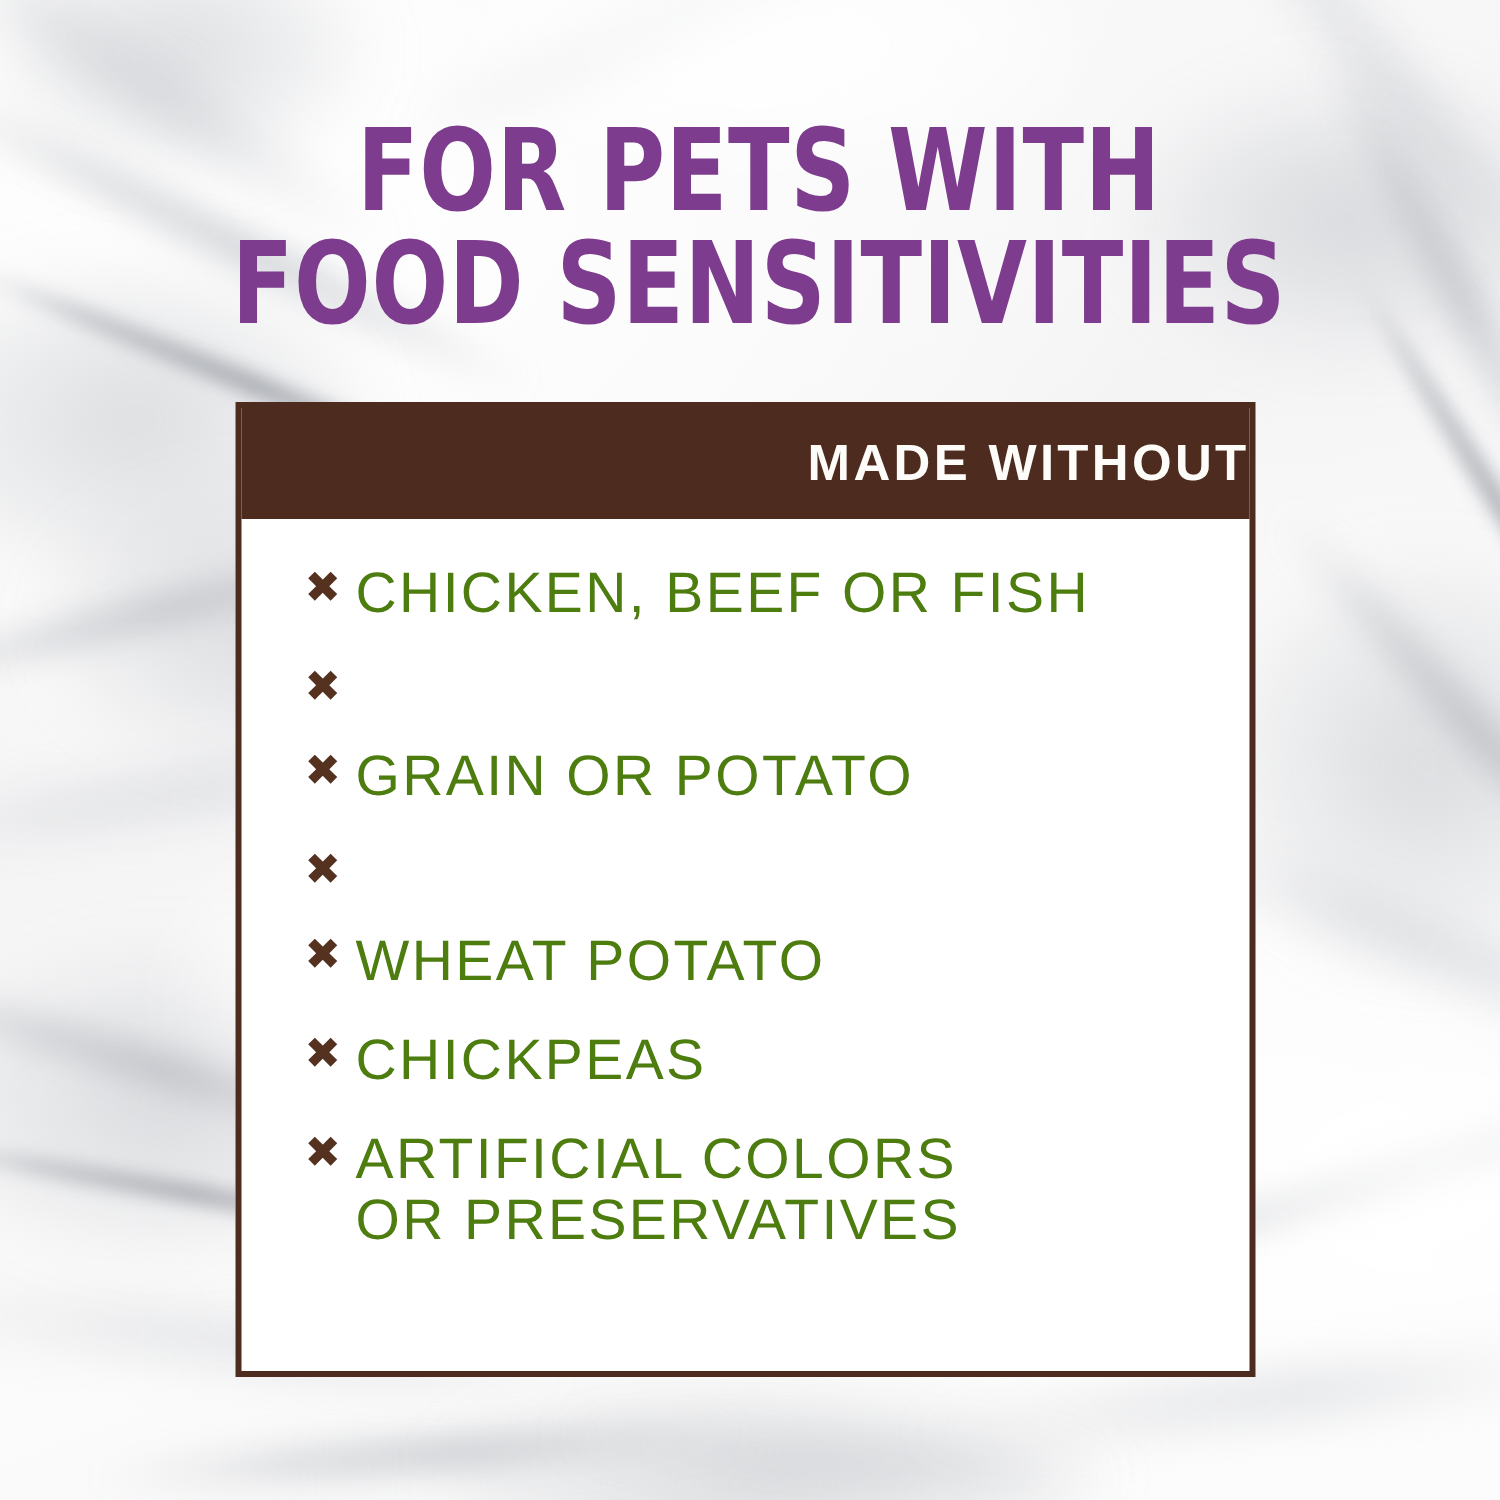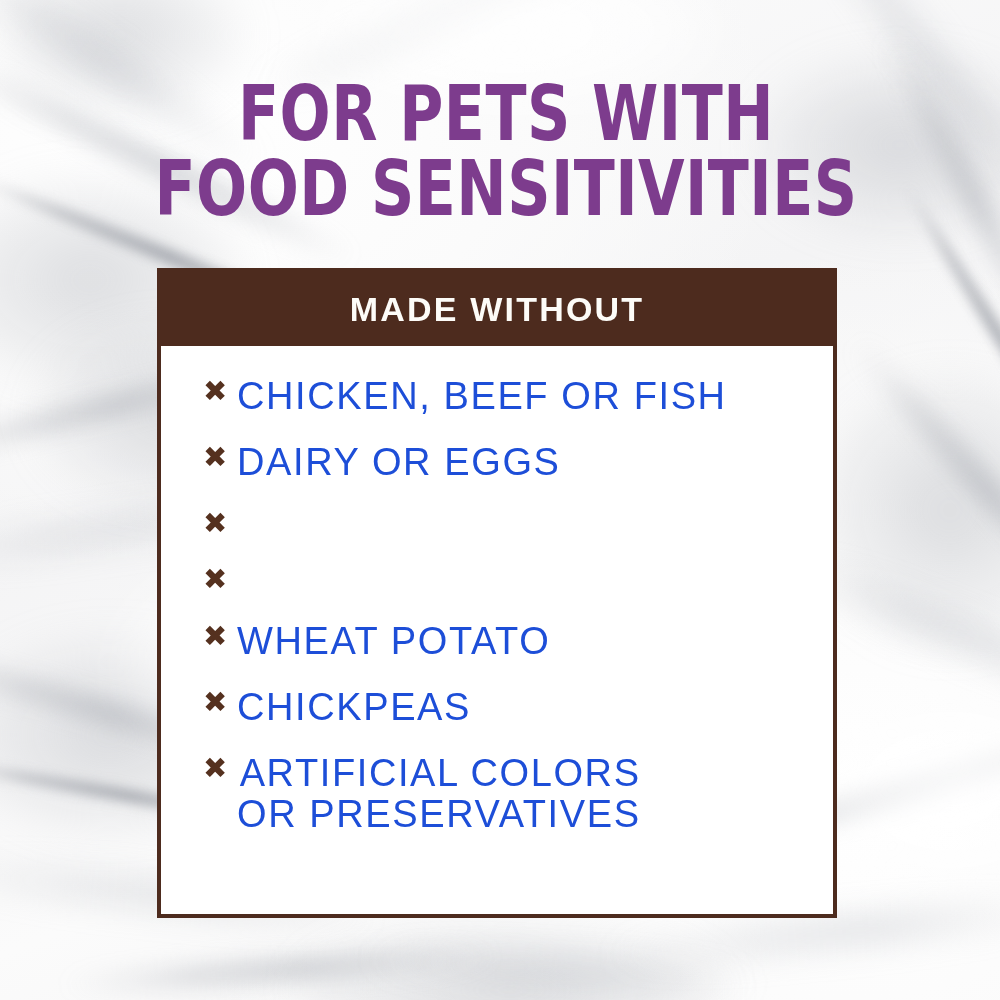--- a/index.html
+++ b/index.html
@@ -81,21 +81,21 @@
     width:680px; height:650px;
     background:#ffffff;
     border:4px solid #4d2b1e;
     z-index:5;
   }
   .card-header {
     height:74px;
     background:#4d2b1e;
     display:flex;
     align-items:center;
-    justify-content:center;
+    justify-content:flex-end;
   }
   .card-header-title {
     color:#fdfcf8;
     font-size:34px;
     font-weight:bold;
     letter-spacing:2.2px;
     font-family:"Liberation Sans", sans-serif;
   }
   .card-body {
     padding:30px 0 0 42px;
@@ -111,28 +111,27 @@
     flex:0 0 auto;
     width:34px;
     color:#55311f;
     font-size:29px;
     line-height:1.08;
     font-weight:bold;
     text-align:left;
     font-family:"DejaVu Sans", sans-serif;
   }
   .item-text {
-    color:#1d4ed8;
+    color:#4d7c0f;
     font-size:38px;
     line-height:1.08;
     letter-spacing:1.6px;
     font-weight:300;
     font-family:"Liberation Sans", sans-serif;
     white-space:pre-line;
-    text-align:right;
   }
 </style>
 </head>
 <body>
 
 <div id="stage">
 
   <div class="marble-base"></div>
 
   <div class="blotch" style="left:-60px; top:180px; width:300px; height:200px;"></div>
@@ -177,24 +176,24 @@
       <span class="card-header-title">MADE WITHOUT</span>
     </div>
     <div class="card-body">
       <ul class="made-list">
         <li>
           <span class="x-mark">✖</span>
           <span class="item-text">CHICKEN, BEEF OR FISH</span>
         </li>
         <li>
           <span class="x-mark">✖</span>
-          <span class="item-text">DAIRY OR EGGS</span>
-        </li>
-        <li>
-          <span class="x-mark">✖</span>
+        </li>
+        <li>
+          <span class="x-mark">✖</span>
+          <span class="item-text">GRAIN OR POTATO</span>
         </li>
         <li>
           <span class="x-mark">✖</span>
         </li>
         <li>
           <span class="x-mark">✖</span>
           <span class="item-text">WHEAT POTATO</span>
         </li>
         <li>
           <span class="x-mark">✖</span>

